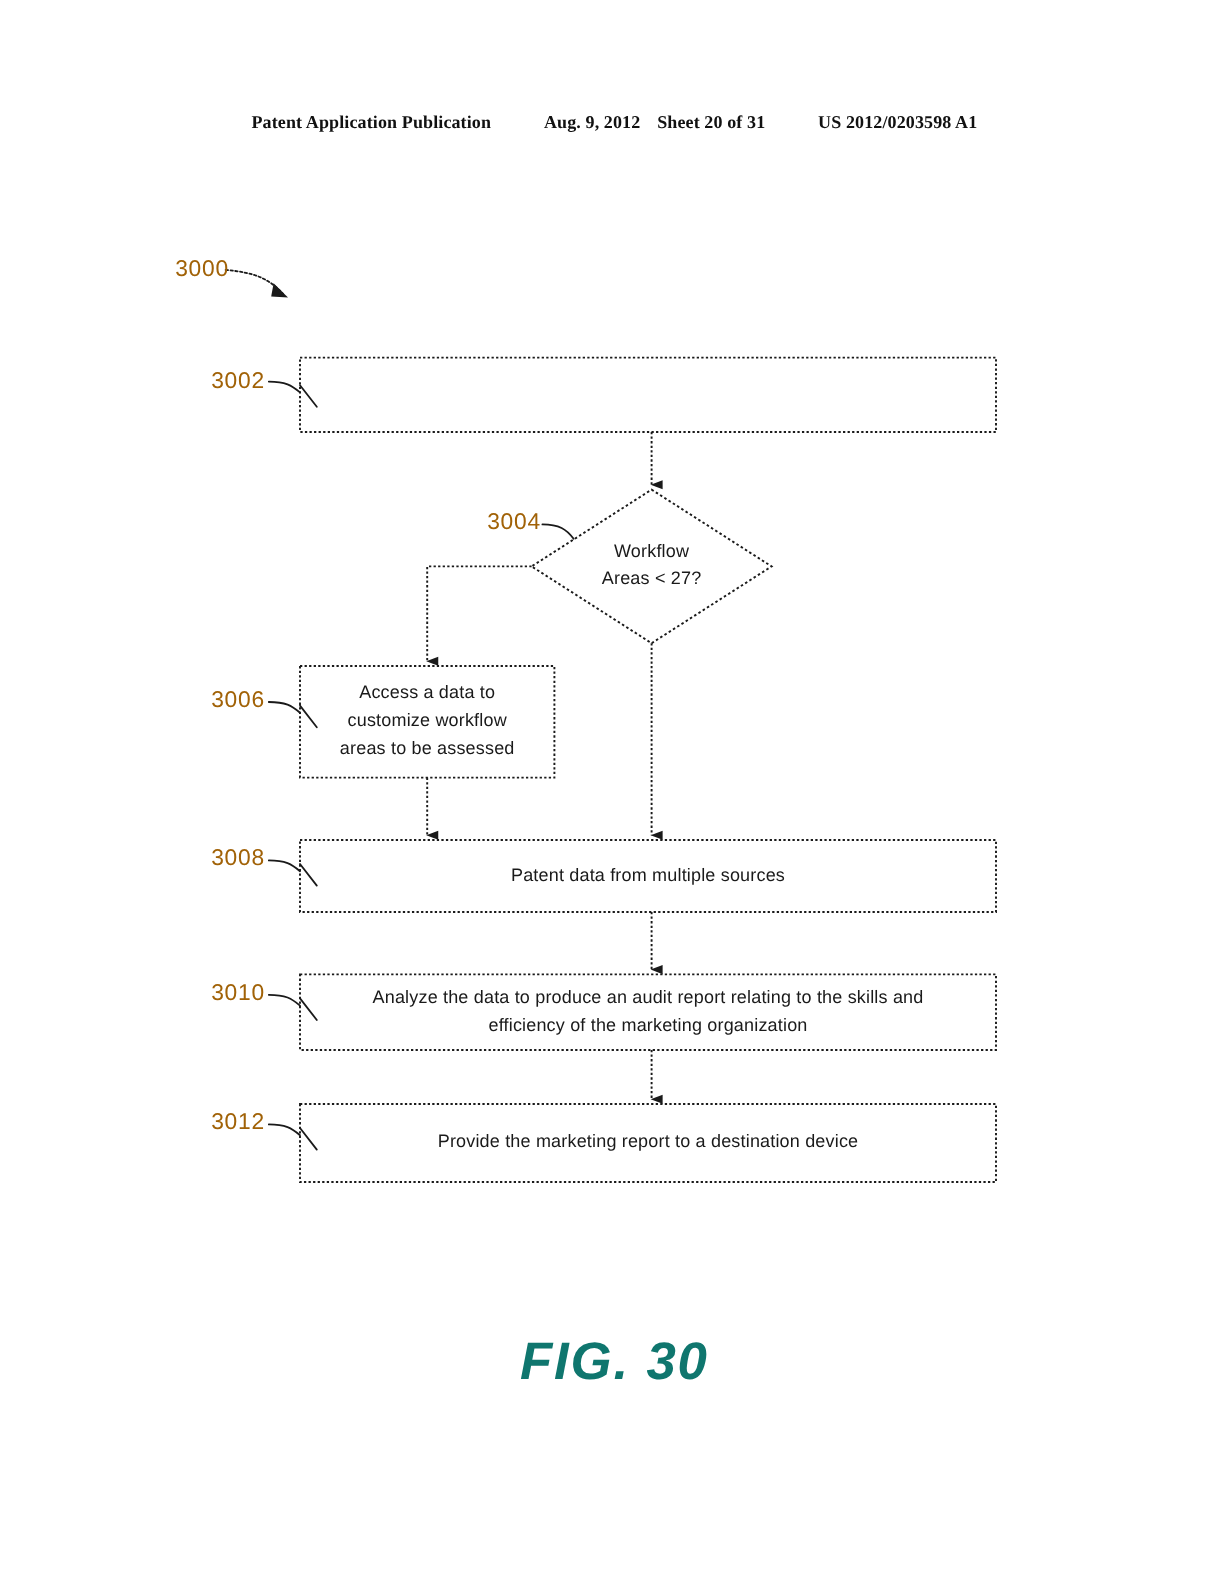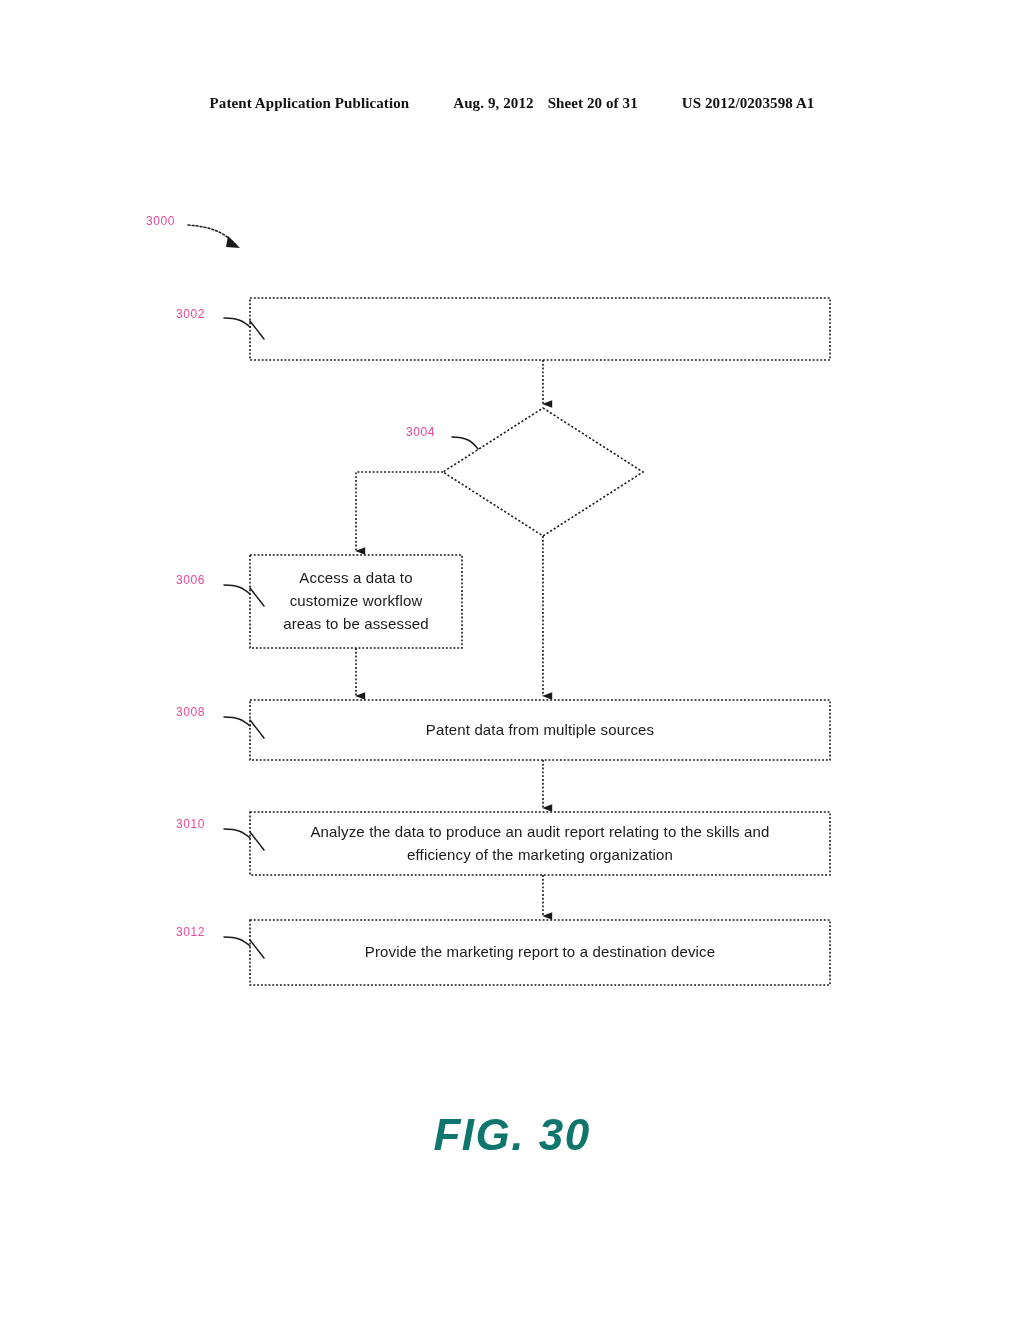--- a/index.html
+++ b/index.html
@@ -60,23 +60,23 @@
     line-height: 1.52;
     color: #1a1a1a;
     letter-spacing: 0.15px;
     pointer-events: none;
   }
   .node-text span { display: block; width: 100%; }
 
   .ref-label {
     position: absolute;
     font-family: "Liberation Sans", sans-serif;
-    font-size: 12px;
+    font-size: 19px;
     letter-spacing: 0.6px;
-    color: #ec4899;
+    color: #a16207;
     white-space: nowrap;
   }
 
   #fig-caption {
     position: absolute;
     left: 0;
     top: 1110px;
     width: 1024px;
     text-align: center;
     font-family: "Liberation Sans", sans-serif;
@@ -164,20 +164,26 @@
 
   <div class="ref-label" style="left:176px; top:573px;">3006</div>
 
   <div class="ref-label" style="left:176px; top:705px;">3008</div>
 
   <div class="ref-label" style="left:176px; top:817px;">3010</div>
 
   <div class="ref-label" style="left:176px; top:925px;">3012</div>
 
 
+  <div class="node-text" style="left:463px; top:440px; width:160px; height:64px;">
+    <div style="width:100%;">
+      <span>Workflow</span>
+      <span>Areas &lt; 27?</span>
+    </div>
+  </div>
 
   <div class="node-text" style="left:254px; top:555px; width:204px; height:93px;">
     <div style="width:100%;">
       <span>Access a data to</span>
       <span>customize workflow</span>
       <span>areas to be assessed</span>
     </div>
   </div>
 
   <div class="node-text" style="left:260px; top:700px; width:560px; height:60px;">

